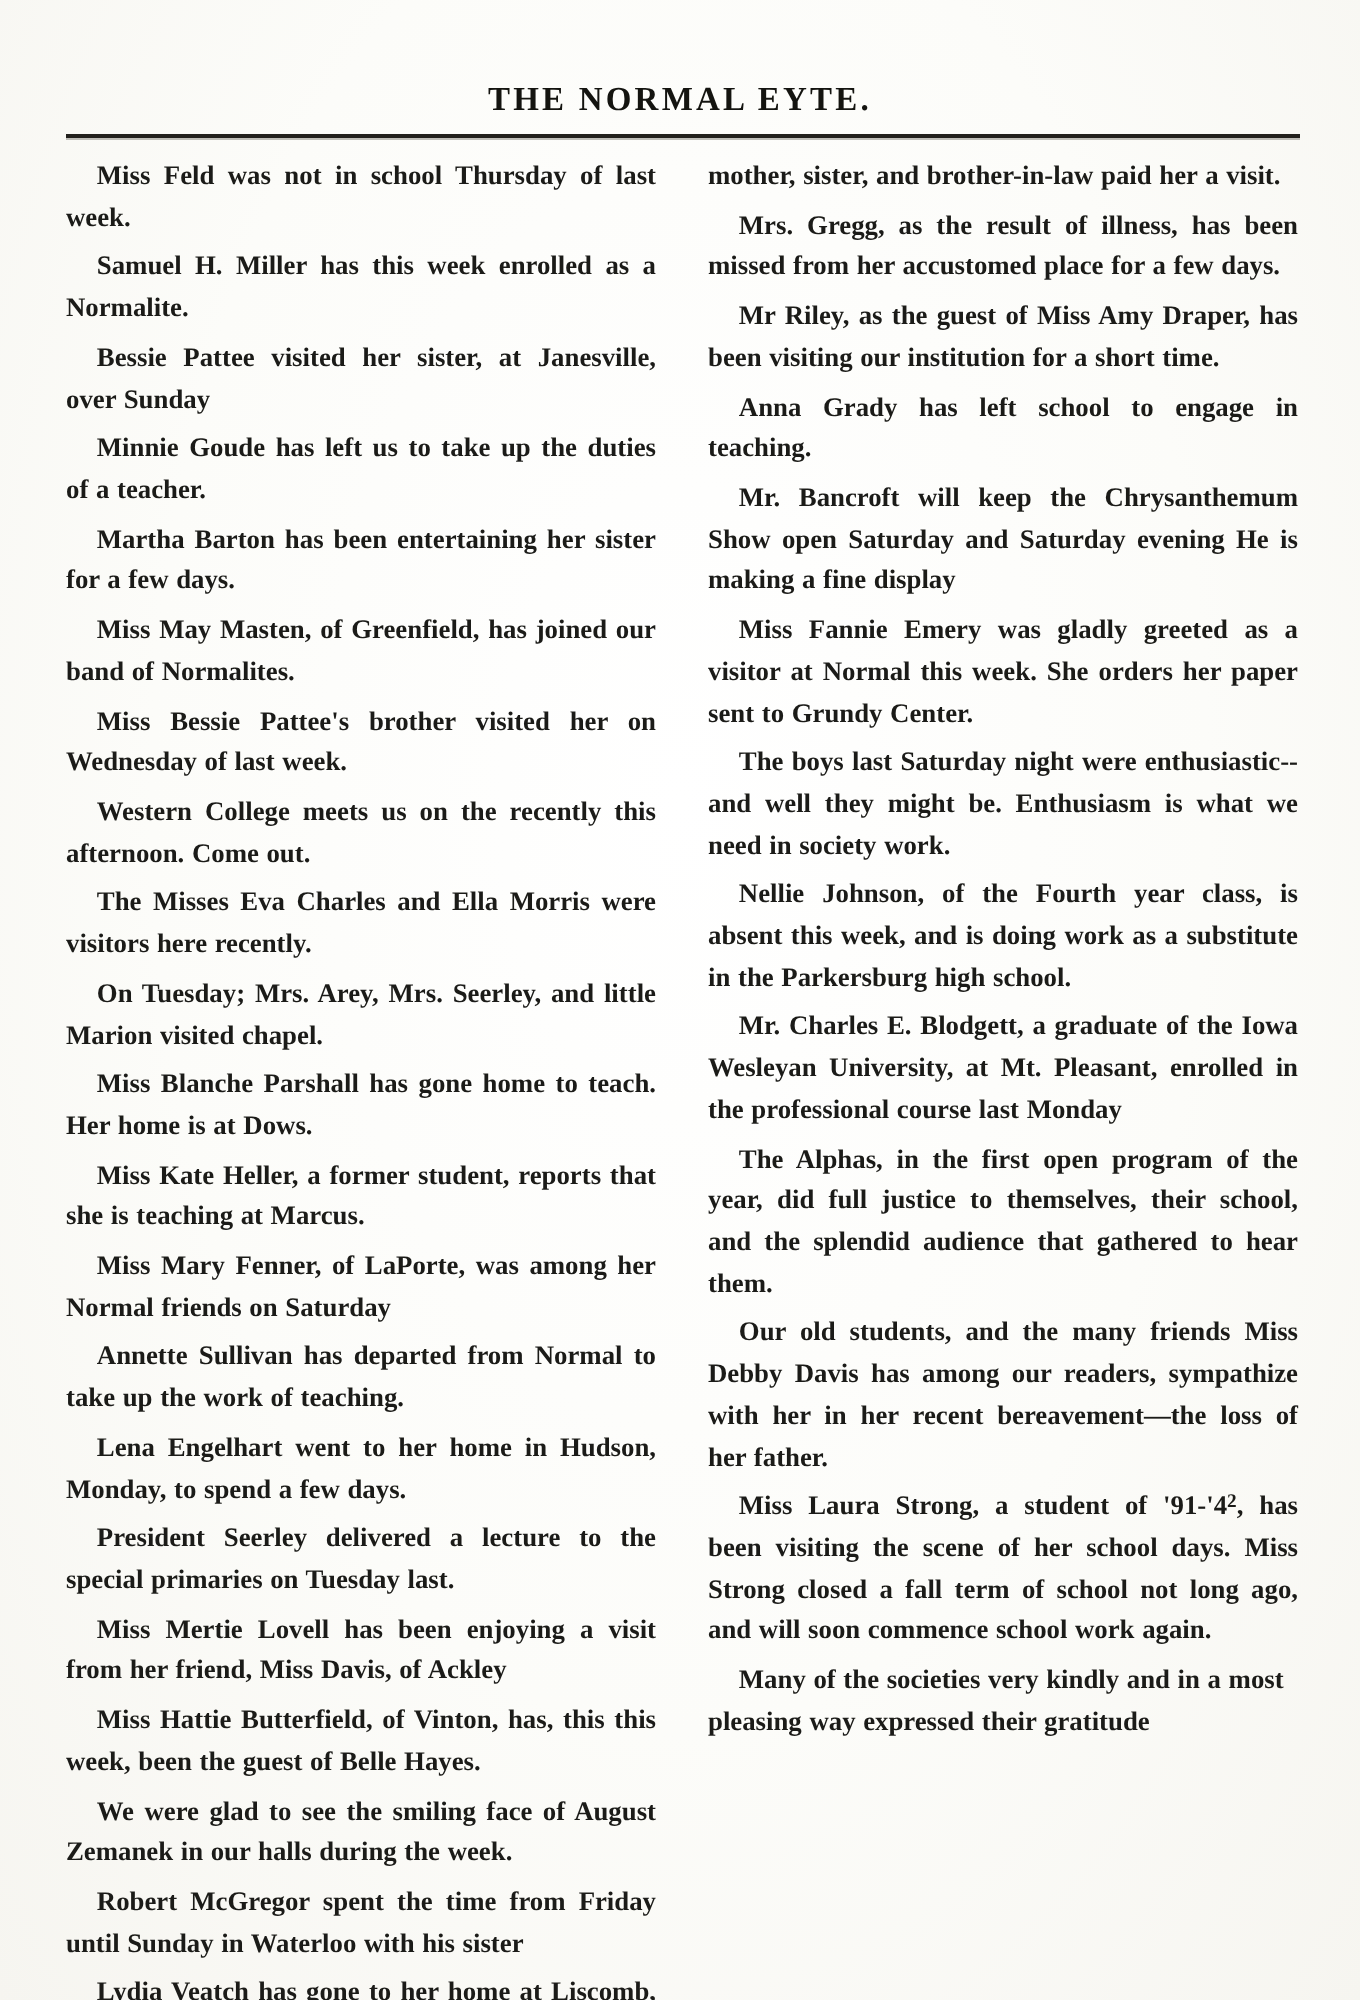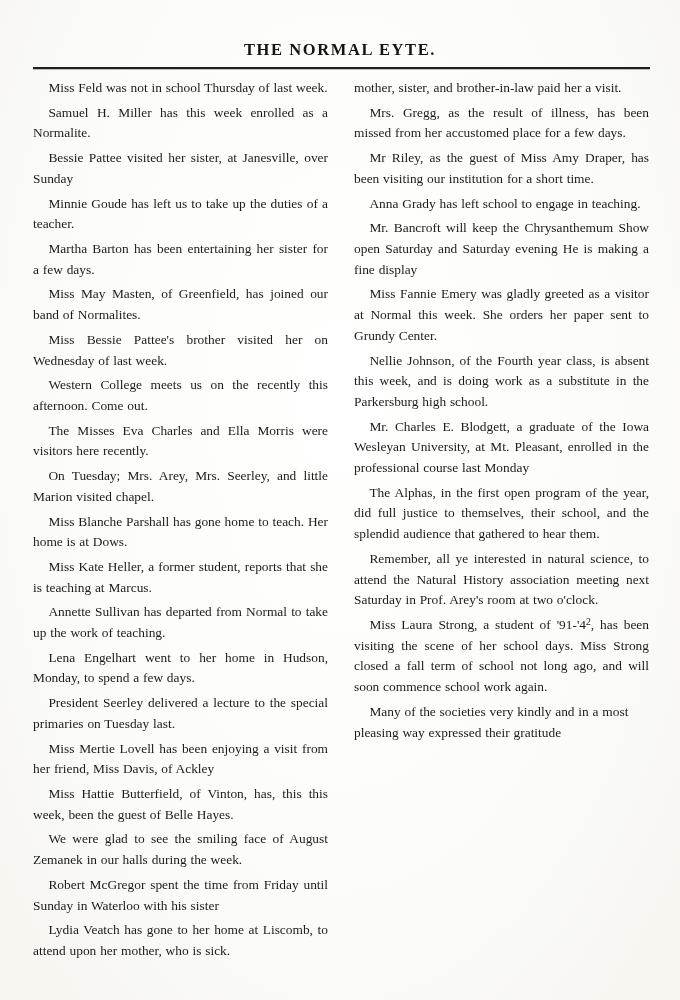--- a/index.html
+++ b/index.html
@@ -71,20 +71,21 @@
     left: 33px;
     width: 617px;
     height: 890px;
     display: flex;
     gap: 26px;
   }
 
   .col {
     width: 295px;
     height: 100%;
+    font-weight: bold;
   }
 
   p.item {
     margin: 0 0 0.30em 0;
     text-indent: 1.15em;
     text-align: justify;
     font-size: 13.4px;
     line-height: 1.545;
     word-spacing: 0.035em;
     hyphens: none;
@@ -126,40 +127,42 @@
       <p class="item">Bessie Pattee visited her sister, at Janesville, over Sunday</p>
       <p class="item">Minnie Goude has left us to take up the duties of a teacher.</p>
       <p class="item">Martha Barton has been entertaining her sister for a few days.</p>
       <p class="item">Miss May Masten, of Greenfield, has joined our band of Normalites.</p>
       <p class="item">Miss Bessie Pattee's brother visited her on Wednesday of last week.</p>
       <p class="item">Western College meets us on the recently this afternoon.   Come out.</p>
       <p class="item">The Misses Eva Charles and Ella Morris were visitors here recently.</p>
       <p class="item">On Tuesday; Mrs. Arey, Mrs. Seerley, and little Marion visited chapel.</p>
       <p class="item">Miss Blanche Parshall has gone home to teach.   Her home is at Dows.</p>
       <p class="item">Miss Kate Heller, a former student, reports that she is teaching at Marcus.</p>
+      <p class="item">Miss Mary Fenner, of LaPorte, was among her Normal friends on Saturday</p>
       <p class="item">Annette Sullivan has departed from Normal to take up the work of teaching.</p>
       <p class="item">Lena Engelhart went to her home in Hudson, Monday, to spend a few days.</p>
       <p class="item">President Seerley delivered a lecture to the special primaries on Tuesday last.</p>
       <p class="item">Miss Mertie Lovell has been enjoying a visit from her friend, Miss Davis, of Ackley</p>
       <p class="item">Miss Hattie Butterfield, of Vinton, has, this this week, been the guest of Belle Hayes.</p>
       <p class="item">We were glad to see the smiling face of August Zemanek in our halls during the week.</p>
       <p class="item">Robert McGregor spent the time from Friday until Sunday in Waterloo with his sister</p>
       <p class="item">Lydia Veatch has gone to her home at Liscomb, to attend upon her mother, who is sick.</p>
 
     </div>
 
     <div class="col col-right">
       <p class="item cont">mother, sister, and brother-in-law paid her a visit.</p>
       <p class="item">Mrs. Gregg, as the result of illness, has been missed from her accustomed place for a few days.</p>
       <p class="item">Mr Riley, as the guest of Miss Amy Draper, has been visiting our institution for a short time.</p>
       <p class="item">Anna Grady has left school to engage in teaching.</p>
       <p class="item">Mr. Bancroft will keep the Chrysanthemum Show open Saturday and Saturday evening He is making a fine display</p>
       <p class="item">Miss Fannie Emery was gladly greeted as a visitor at Normal this week.   She orders her paper sent to Grundy Center.</p>
+      <p class="item">The boys last Saturday night were enthusiastic-- and well they might be.   Enthusiasm is what we need in society work.</p>
       <p class="item">Nellie Johnson, of the Fourth year class, is absent this week, and is doing work as a substitute in the Parkersburg high school.</p>
       <p class="item">Mr. Charles E. Blodgett, a graduate of the Iowa Wesleyan University, at Mt. Pleasant, enrolled in the professional course last Monday</p>
       <p class="item">The Alphas, in the first open program of the year, did full justice to themselves, their school, and the splendid audience that gathered to hear them.</p>
-      <p class="item">Remember, all ye interested in natural science, to attend the Natural History association meeting next Saturday in Prof. Arey's room at two o'clock.</p>
+      <p class="item">Our old students, and the many friends Miss Debby Davis has among our readers, sympathize with her in her recent bereavement—the loss of her father.</p>
       <p class="item"><span>Miss Laura Strong, a student of '91-'4</span><span class="sup">2</span><span>, has been visiting the scene of her school days. Miss Strong closed a fall term of school not long ago, and will soon commence school work again.</span></p>
       <p class="item last">Many of the societies very kindly and in a most pleasing way expressed their gratitude</p>
     </div>
 
   </div>
 </div>
 
 </body></html>

